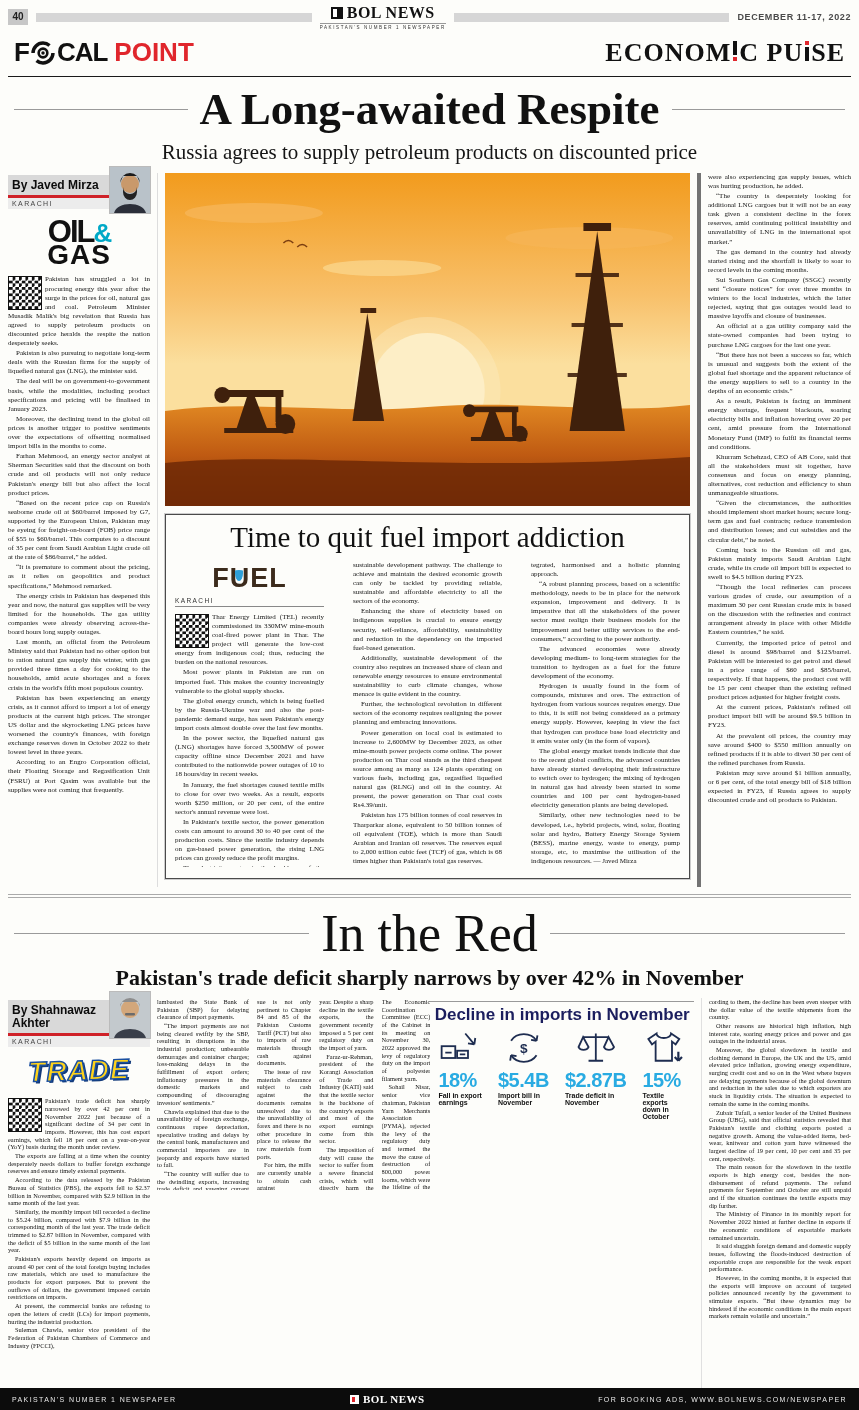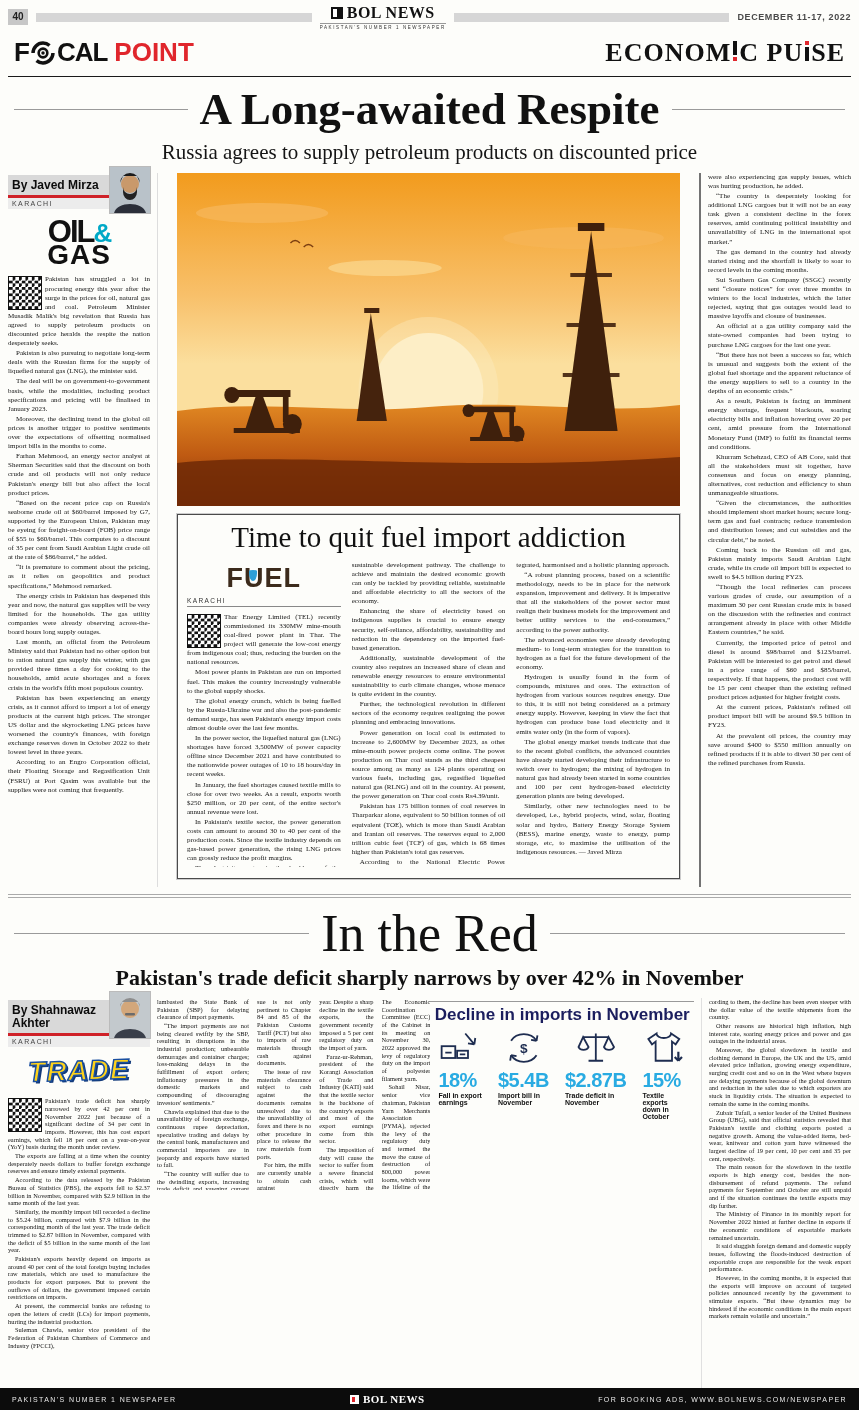--- a/index.html
+++ b/index.html
@@ -32,21 +32,21 @@
   .lrev .xbar{position:absolute;left:1px;bottom:0;width:4px;height:14px;background:#111;}
   .lrev .xdot{position:absolute;left:1px;top:0;width:4px;height:4px;background:#e0262c;}
   
   .deck{display:flex;align-items:center;gap:12px;margin:10px 14px 0;}
   .deck::before,.deck::after{content:"";flex:1;height:1px;background:#9a9a9a;}
   .main-head{font:700 45px/1.02 "Liberation Serif",serif;margin:0;white-space:nowrap;}
   .sub1{text-align:center;font:400 21px "Liberation Serif",serif;margin:7px 0 2px;color:#151515;}
   
   .main-row{display:flex;margin:8px 8px 0;height:714px;}
   .mcol-left{width:142px;flex:none;}
-  .mcol-center{flex:1;margin:0 7px;padding:0 19px;border-left:1px solid #ddd;border-right:2px solid #737373;}
+  .mcol-center{flex:1;margin:0 7px;padding:0 7px;border-left:1px solid #ddd;border-right:4px solid #737373;}
   .mcol-right{width:143px;flex:none;}
   
   .byline-box{position:relative;margin:2px 0 8px;}
   .b-name{background:#d9d9d9;font:700 12px/1.1 "Liberation Sans",sans-serif;padding:4px 4px 3px;padding-right:44px;color:#0c0c0c;}
   .b-red{height:3px;background:#cf2128;}
   .b-city{background:#ececec;font:400 7px "Liberation Sans",sans-serif;letter-spacing:1.4px;color:#444;padding:2px 4px;}
   .b-photo{position:absolute;right:0;top:-8px;width:40px;height:46px;box-shadow:0 0 0 1px #bbb;}
   
   .oilgas{text-align:center;margin:10px 0 8px;font-family:"Liberation Sans",sans-serif;font-weight:800;line-height:.82;color:#111;}
   .og-l1{font-size:31px;letter-spacing:-2px;}
@@ -71,21 +71,21 @@
   .btxt-sm p.para:first-of-type{text-indent:0;}
   .qr{float:left;width:32px;height:32px;margin:1px 3px 1px 0;border:1px solid #111;
       background:conic-gradient(#111 25%,#fff 0 50%,#111 0 75%,#fff 0) 0 0/6.4px 6.4px;}
   .col-h{height:100%;}
   .mcol-left .btxt{height:518px;}
   .mcol-right .btxt{height:712px;}
   
   .hero{display:block;width:100%;height:333px;background:#f6a21b;}
   .article2-box{border:1px solid #4a4a4a;outline:1px solid #ccc;margin-top:8px;padding:5px 9px 6px;height:352px;}
   .a2-head{text-align:center;font:400 29px "Liberation Serif",serif;margin:1px 0 7px;}
-  .a2-cols{display:flex;gap:11px;height:306px;overflow:hidden;}
+  .a2-cols{display:flex;gap:29px;height:306px;overflow:hidden;}
   .a2col{flex:1;min-width:0;}
   
   .div2{margin:7px 8px 0;border-top:1px solid #aaa;border-bottom:1px solid #aaa;height:2px;}
   .head3{font:400 52px/1 "Liberation Serif",serif;margin:0;white-space:nowrap;}
   .sub3{text-align:center;font:700 22px "Liberation Serif",serif;margin:5px 0 7px;}
   .s3-row{display:flex;margin:0 8px;height:404px;}
   .s3c1{width:142px;flex:none;}
   .s3c1 .btxt-sm{height:290px;}
   .s3-mid{flex:1;margin:0 7px;display:flex;flex-direction:row;min-width:0;}
   .s3-midcols{display:flex;gap:8px;height:192px;overflow:hidden;}
@@ -308,20 +308,21 @@
           <p class="para">An official at a gas utility company said the state-owned companies had been trying to purchase LNG cargoes for the last one year.</p>
           <p class="para">“But there has not been a success so far, which is unusual and suggests both the extent of the global fuel shortage and the apparent reluctance of the energy suppliers to sell to a country in the depths of an economic crisis.”</p>
           <p class="para">As a result, Pakistan is facing an imminent energy shortage, frequent blackouts, soaring electricity bills and inflation hovering over 20 per cent, amid pressure from the International Monetary Fund (IMF) to fulfil its financial terms and conditions.</p>
           <p class="para">Khurram Schehzad, CEO of AB Core, said that all the stakeholders must sit together, have consensus and focus on energy planning, alternatives, cost reduction and efficiency to shun unmanageable situations.</p>
           <p class="para">“Given the circumstances, the authorities should implement short market hours; secure long-term gas and fuel contracts; reduce transmission and distribution losses; and cut subsidies and the circular debt,” he noted.</p>
           <p class="para">Coming back to the Russian oil and gas, Pakistan mainly imports Saudi Arabian Light crude, while its crude oil import bill is expected to swell to $4.5 billion during FY23.</p>
           <p class="para">“Though the local refineries can process various grades of crude, our assumption of a maximum 30 per cent Russian crude mix is based on the discussion with the refineries and contract arrangement already in place with other Middle Eastern countries,” he said.</p>
           <p class="para">Currently, the imported price of petrol and diesel is around $98/barrel and $123/barrel. Pakistan will be interested to get petrol and diesel in a price range of $60 and $85/barrel, respectively. If that happens, the product cost will be 15 per cent cheaper than the existing refined product prices adjusted for higher freight costs.</p>
           <p class="para">At the current prices, Pakistan's refined oil product import bill will be around $9.5 billion in FY23.</p>
           <p class="para">At the prevalent oil prices, the country may save around $400 to $550 million annually on refined products if it is able to divert 30 per cent of the refined purchases from Russia.</p>
+          <p class="para">Pakistan may save around $1 billion annually, or 6 per cent, of the total energy bill of $18 billion expected in FY23, if Russia agrees to supply discounted crude and oil products to Pakistan.</p>
         </div>
     </div>
   </div>
 
   <div class="div2"></div>
 
   <div class="deck">
     <h2 class="head3">In the Red</h2>
   </div>
   <div class="sub3">Pakistan's trade deficit sharply narrows by over 42% in November</div>

